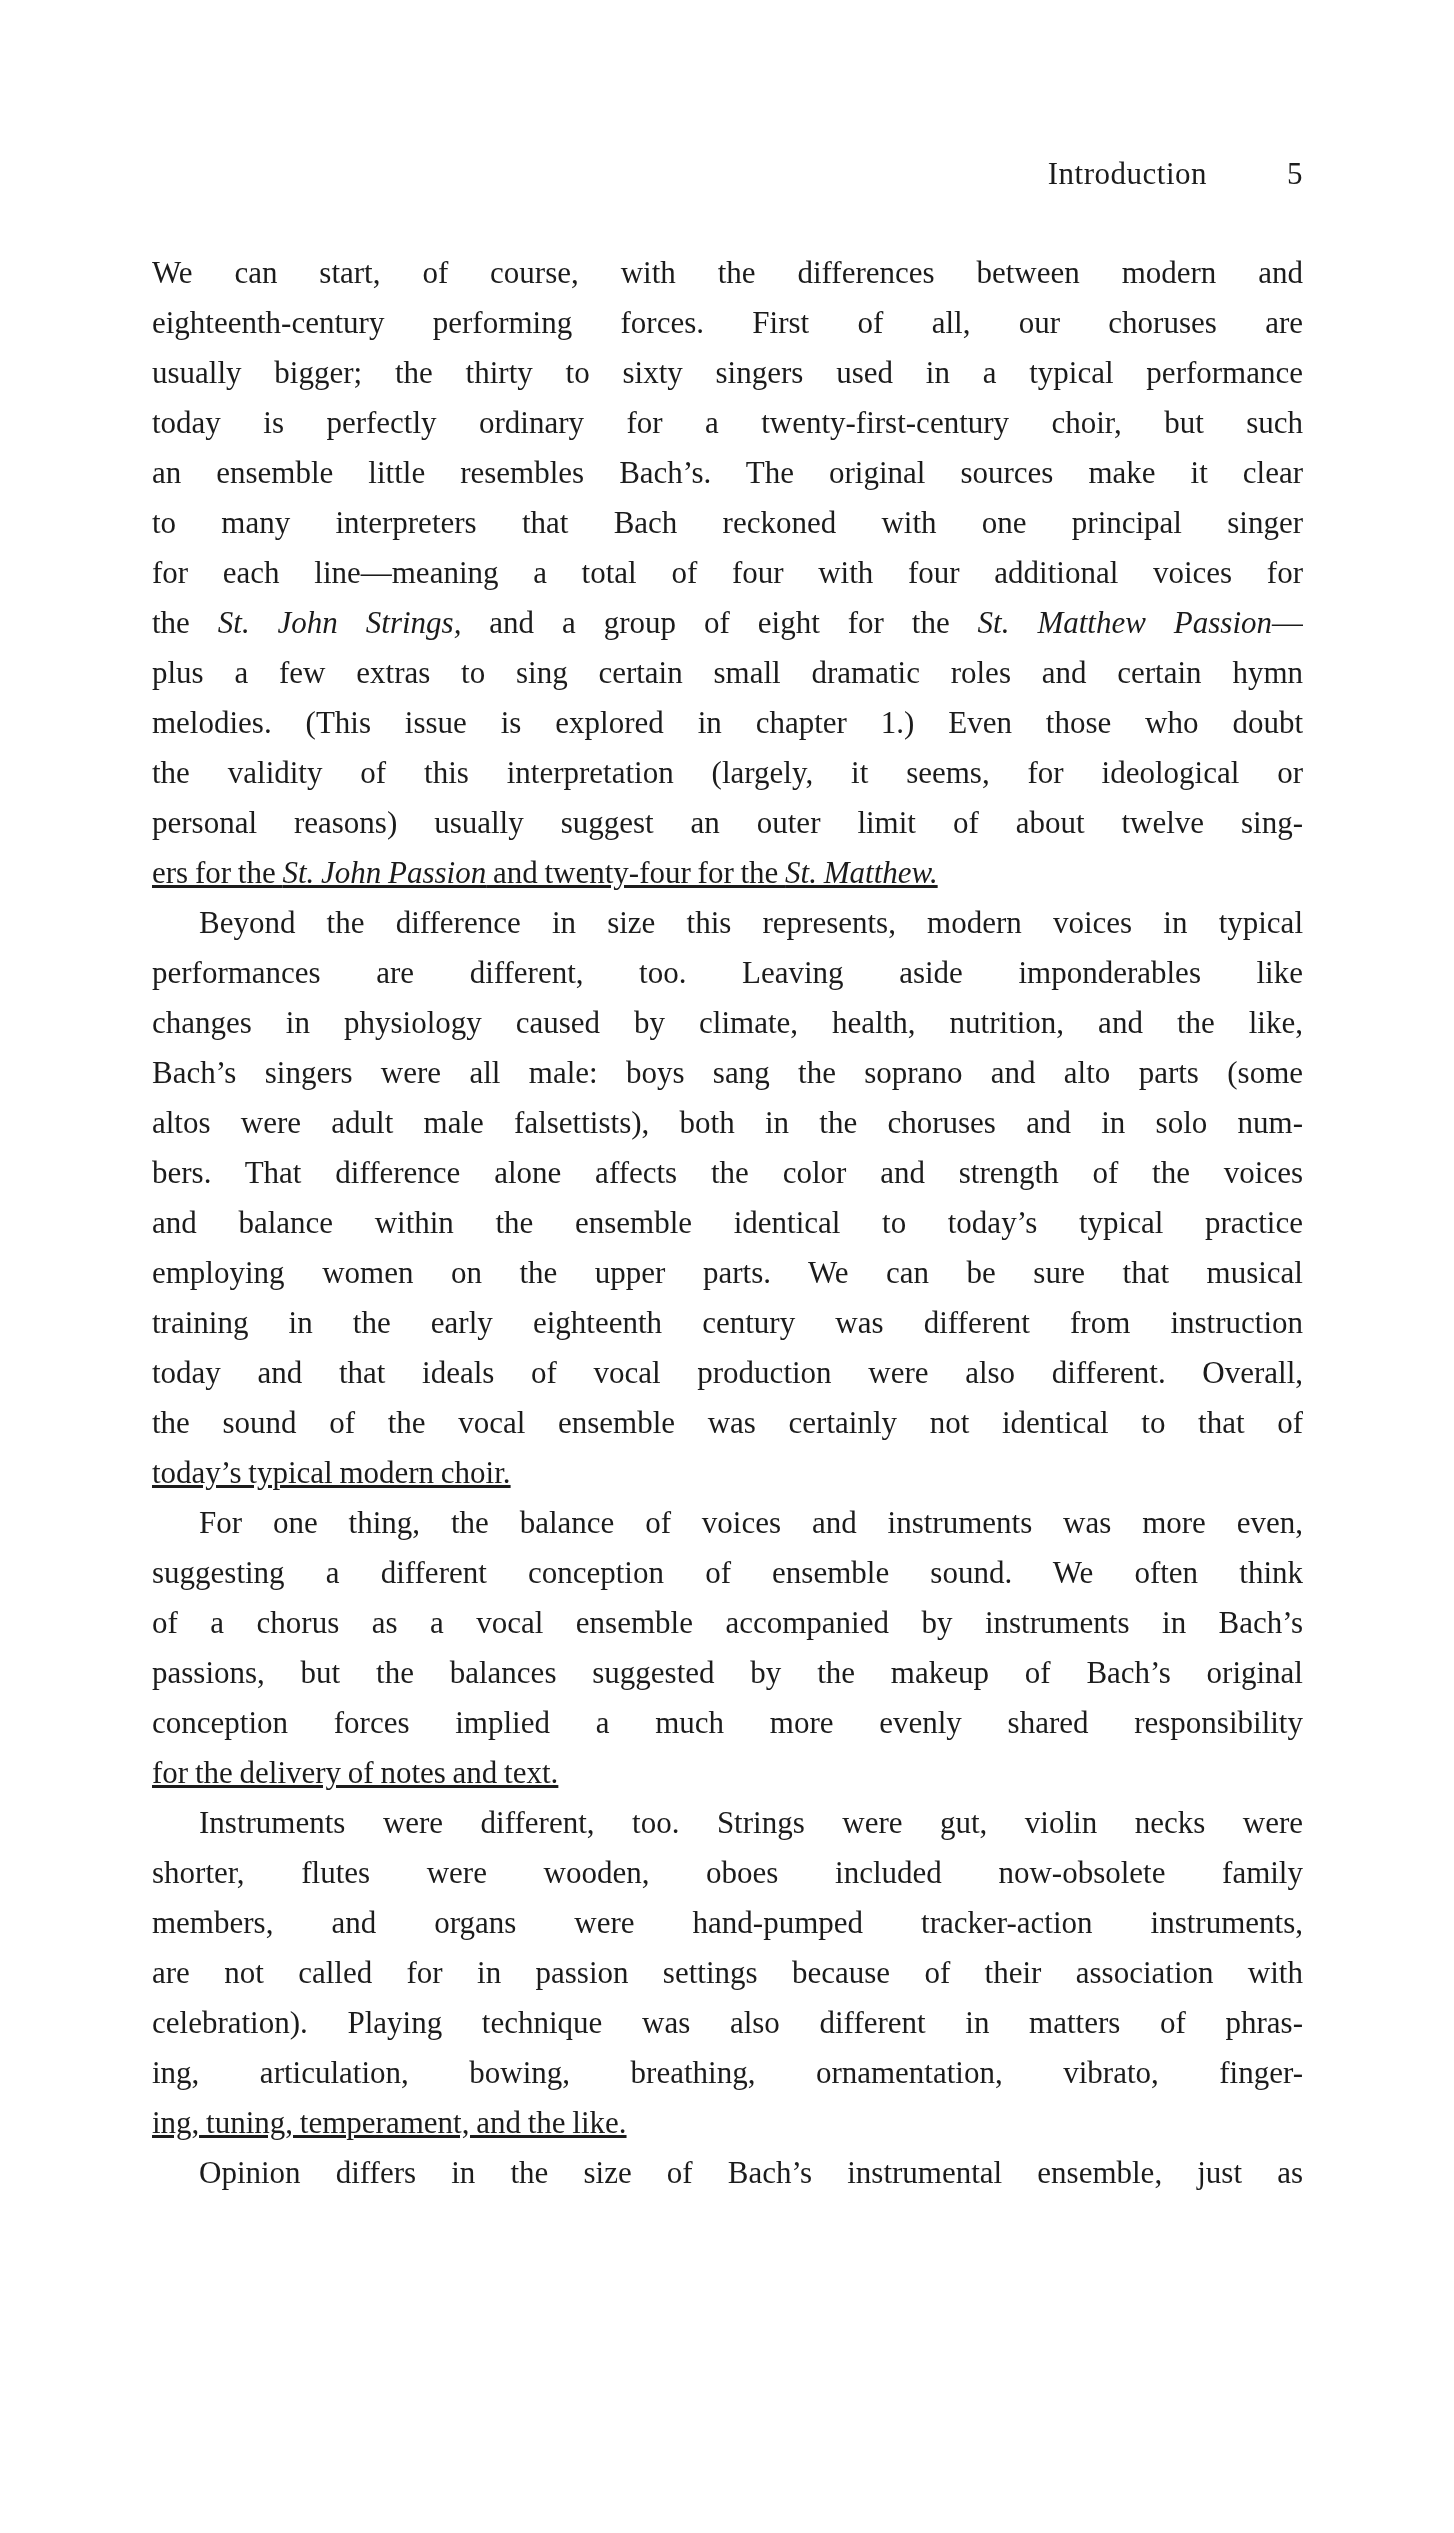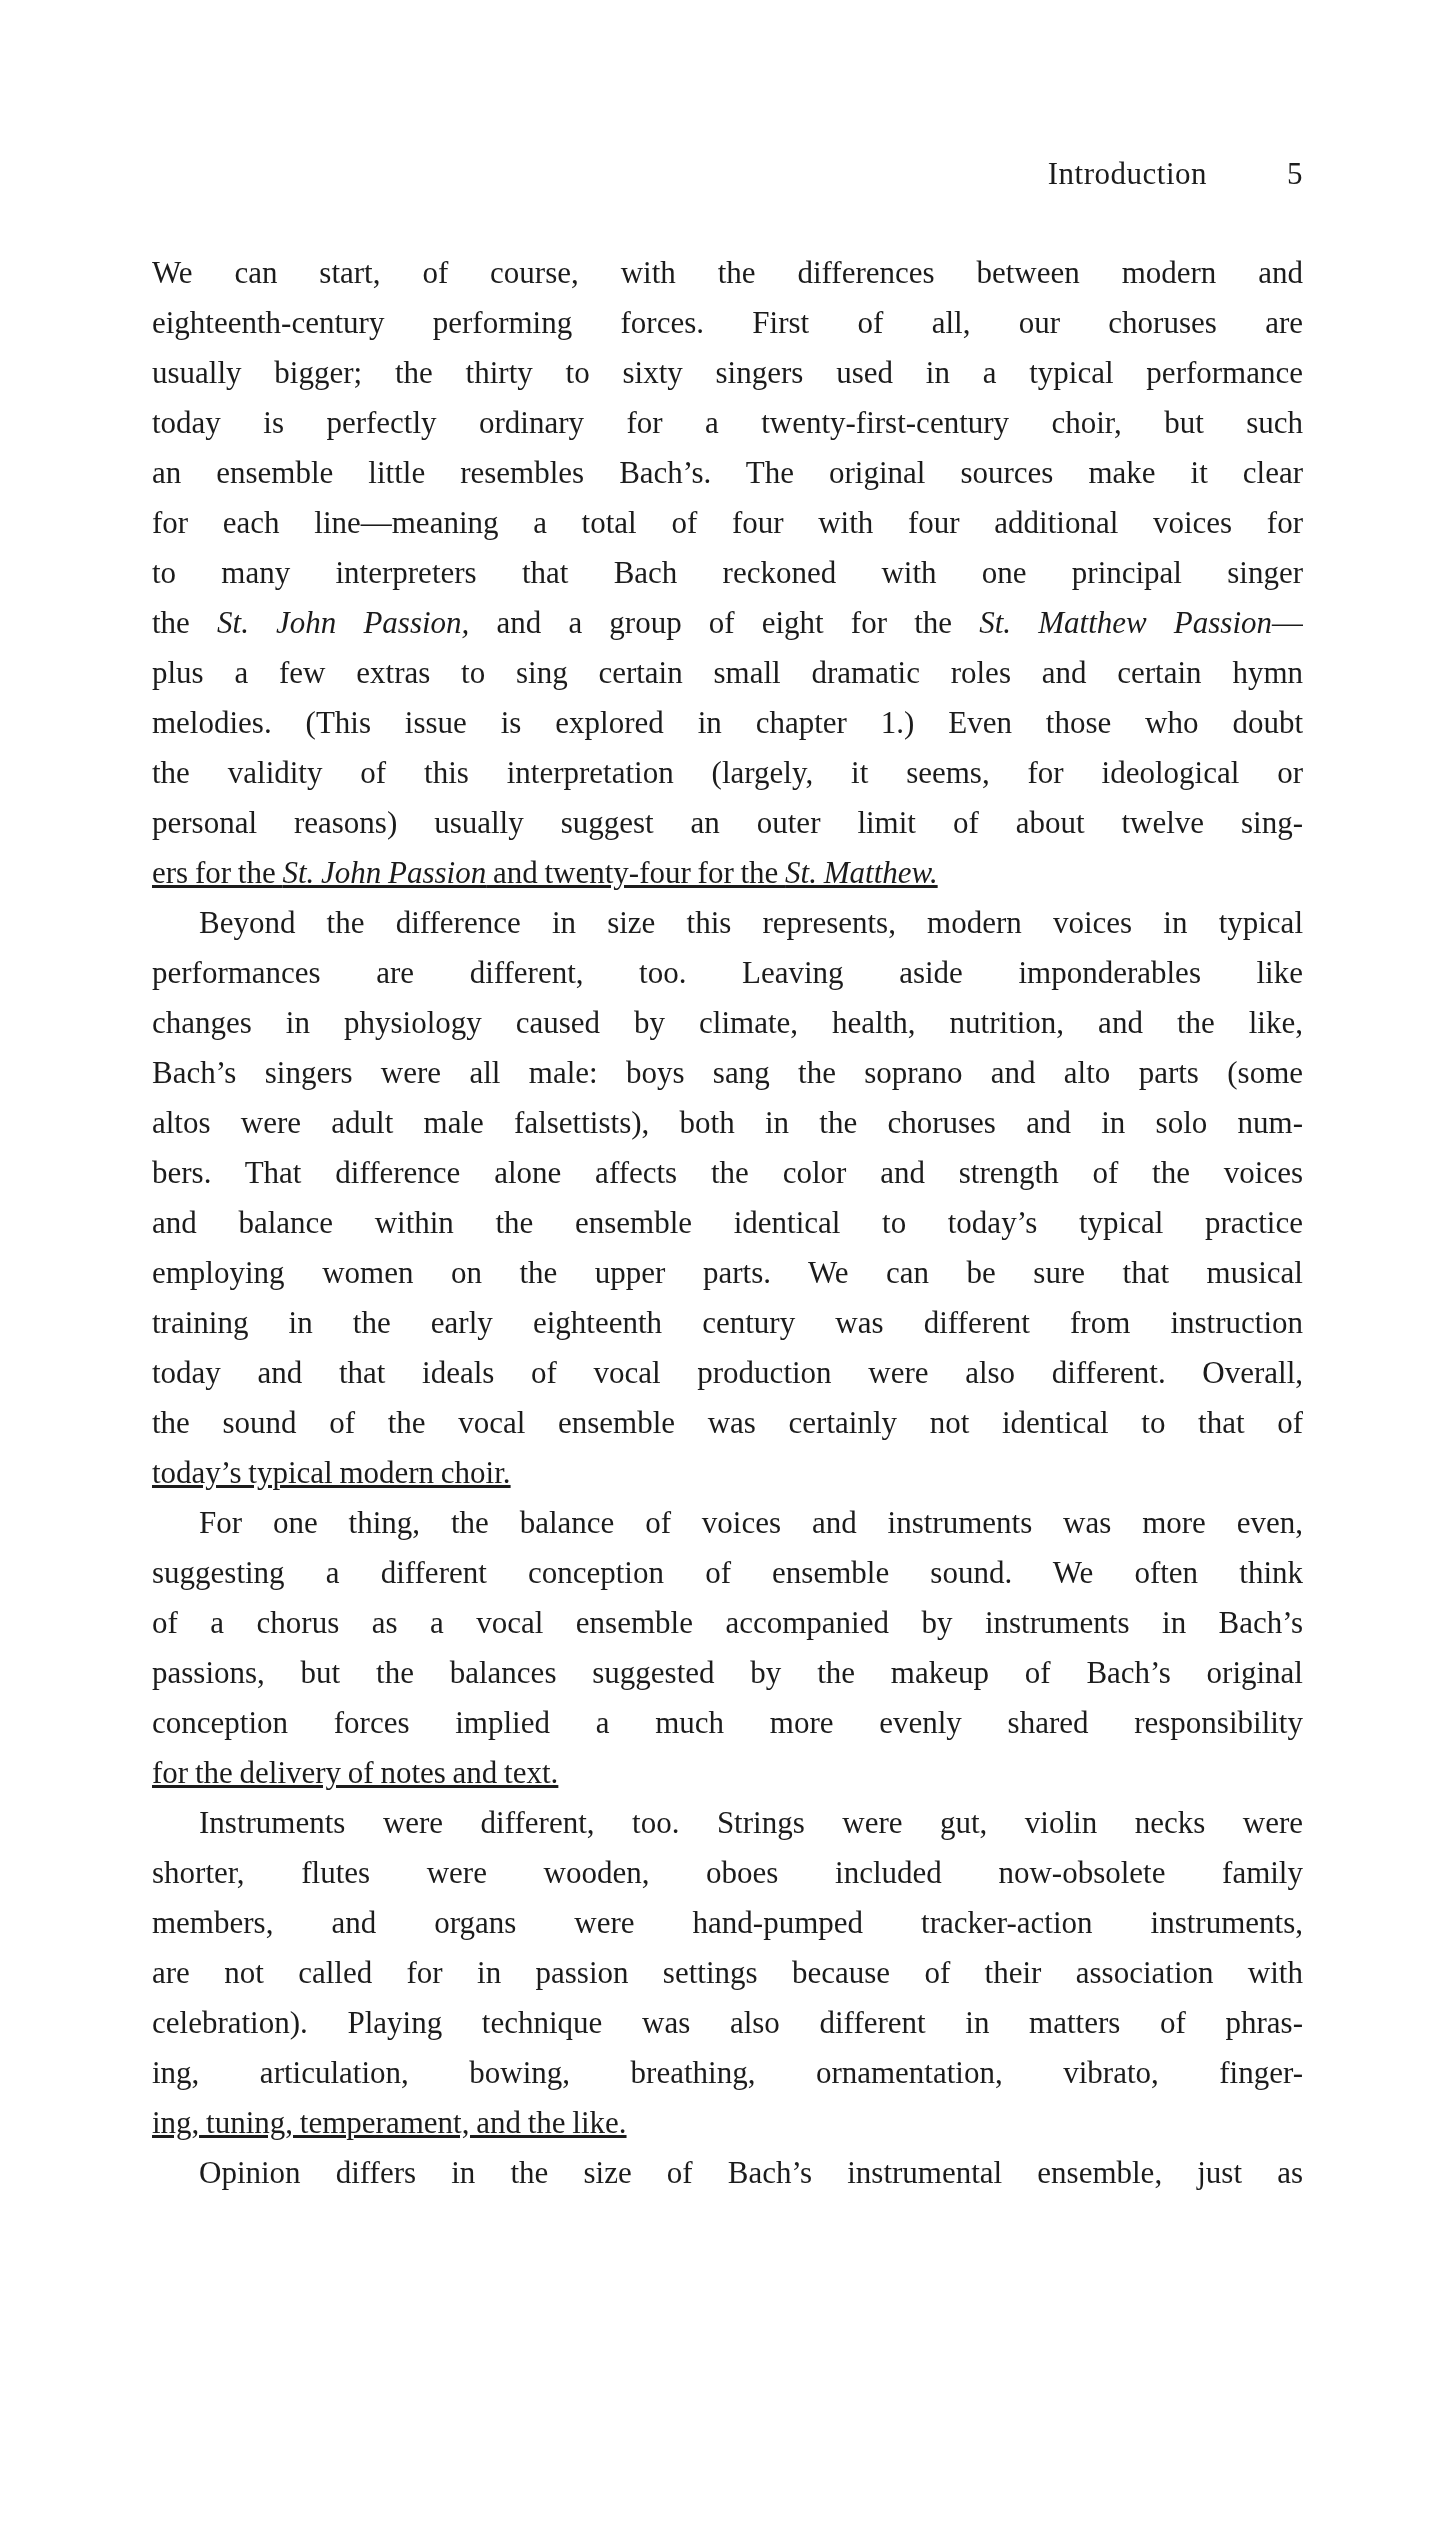--- a/index.html
+++ b/index.html
@@ -63,23 +63,23 @@
   <div class="header">
     <span>Introduction</span>
     <span>5</span>
   </div>
   <main class="body-text">
       <div class="jline"><span>We can start, of course, with the differences between modern and</span></div>
       <div class="jline"><span>eighteenth-century performing forces. First of all, our choruses are</span></div>
       <div class="jline"><span>usually bigger; the thirty to sixty singers used in a typical performance</span></div>
       <div class="jline"><span>today is perfectly ordinary for a twenty-first-century choir, but such</span></div>
       <div class="jline"><span>an ensemble little resembles Bach’s. The original sources make it clear</span></div>
+      <div class="jline"><span>to many interpreters that Bach reckoned with one principal singer</span></div>
       <div class="jline"><span>for each line—meaning a total of four with four additional voices for</span></div>
-      <div class="jline"><span>to many interpreters that Bach reckoned with one principal singer</span></div>
-      <div class="jline"><span>the </span><span class="it">St. John Passion,</span><span> and a group of eight for the </span><span class="it">St. Matthew Passion</span><span>—</span></div>
+      <div class="jline"><span>the </span><span class="it">St. John Strings,</span><span> and a group of eight for the </span><span class="it">St. Matthew Passion</span><span>—</span></div>
       <div class="jline"><span>plus a few extras to sing certain small dramatic roles and certain hymn</span></div>
       <div class="jline"><span>melodies. (This issue is explored in chapter 1.) Even those who doubt</span></div>
       <div class="jline"><span>the validity of this interpretation (largely, it seems, for ideological or</span></div>
       <div class="jline"><span>personal reasons) usually suggest an outer limit of about twelve sing-</span></div>
       <div class="jline end"><span>ers for the </span><span class="it">St. John Passion</span><span> and twenty-four for the </span><span class="it">St. Matthew.</span></div>
       <div class="jline indent"><span>Beyond the difference in size this represents, modern voices in typical</span></div>
       <div class="jline"><span>performances are different, too. Leaving aside imponderables like</span></div>
       <div class="jline"><span>changes in physiology caused by climate, health, nutrition, and the like,</span></div>
       <div class="jline"><span>Bach’s singers were all male: boys sang the soprano and alto parts (some</span></div>
       <div class="jline"><span>altos were adult male falsettists), both in the choruses and in solo num-</span></div>

